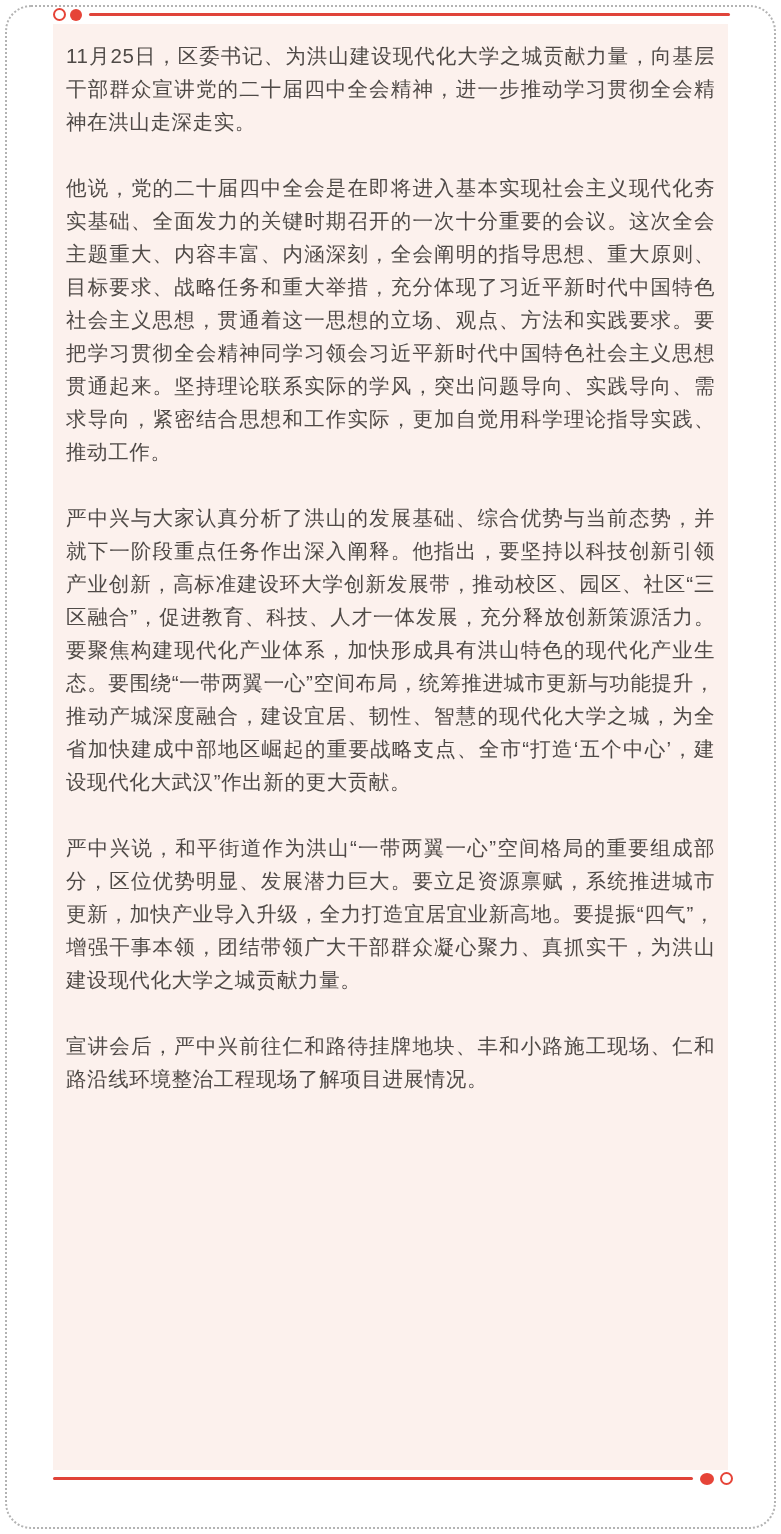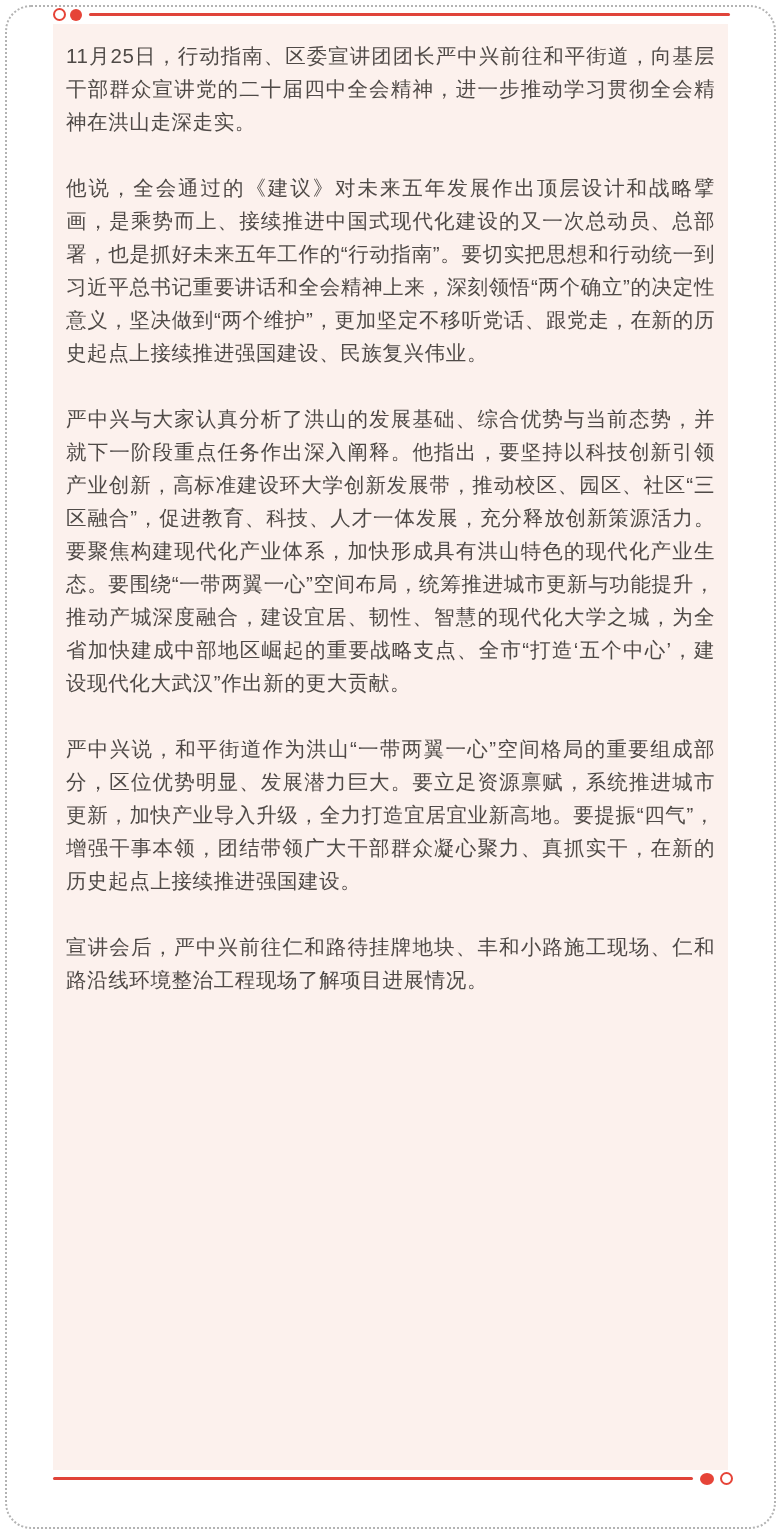--- a/index.html
+++ b/index.html
@@ -92,24 +92,24 @@
 
   <div class="page-border"></div>
 
   <div class="deco-top">
     <span class="circle-outline"></span>
     <span class="circle-filled"></span>
     <span class="deco-line"></span>
   </div>
 
   <div class="card">
-    <p>11月25日，行动指南、区委宣讲团团长严中兴前往和平街道，向基层干部群众宣讲党的二十届四中全会精神，进一步推动学习贯彻全会精神在洪山走深走实。</p>
-    <p>他说，全会通过的《建议》对未来五年发展作出顶层设计和战略擘画，是乘势而上、接续推进中国式现代化建设的又一次总动员、总部署，也是抓好未来五年工作的“行动指南”。要切实把思想和行动统一到习近平总书记重要讲话和全会精神上来，深刻领悟“两个确立”的决定性意义，坚决做到“两个维护”，更加坚定不移听党话、跟党走，在新的历史起点上接续推进强国建设、民族复兴伟业。</p>
+    <p>11月25日，区委书记、为洪山建设现代化大学之城贡献力量，向基层干部群众宣讲党的二十届四中全会精神，进一步推动学习贯彻全会精神在洪山走深走实。</p>
+    <p>他说，党的二十届四中全会是在即将进入基本实现社会主义现代化夯实基础、全面发力的关键时期召开的一次十分重要的会议。这次全会主题重大、内容丰富、内涵深刻，全会阐明的指导思想、重大原则、目标要求、战略任务和重大举措，充分体现了习近平新时代中国特色社会主义思想，贯通着这一思想的立场、观点、方法和实践要求。要把学习贯彻全会精神同学习领会习近平新时代中国特色社会主义思想贯通起来。坚持理论联系实际的学风，突出问题导向、实践导向、需求导向，紧密结合思想和工作实际，更加自觉用科学理论指导实践、推动工作。</p>
     <p>严中兴与大家认真分析了洪山的发展基础、综合优势与当前态势，并就下一阶段重点任务作出深入阐释。他指出，要坚持以科技创新引领产业创新，高标准建设环大学创新发展带，推动校区、园区、社区“三区融合”，促进教育、科技、人才一体发展，充分释放创新策源活力。要聚焦构建现代化产业体系，加快形成具有洪山特色的现代化产业生态。要围绕“一带两翼一心”空间布局，统筹推进城市更新与功能提升，推动产城深度融合，建设宜居、韧性、智慧的现代化大学之城，为全省加快建成中部地区崛起的重要战略支点、全市“打造‘五个中心’，建设现代化大武汉”作出新的更大贡献。</p>
-    <p>严中兴说，和平街道作为洪山“一带两翼一心”空间格局的重要组成部分，区位优势明显、发展潜力巨大。要立足资源禀赋，系统推进城市更新，加快产业导入升级，全力打造宜居宜业新高地。要提振“四气”，增强干事本领，团结带领广大干部群众凝心聚力、真抓实干，在新的历史起点上接续推进强国建设。</p>
+    <p>严中兴说，和平街道作为洪山“一带两翼一心”空间格局的重要组成部分，区位优势明显、发展潜力巨大。要立足资源禀赋，系统推进城市更新，加快产业导入升级，全力打造宜居宜业新高地。要提振“四气”，增强干事本领，团结带领广大干部群众凝心聚力、真抓实干，为洪山建设现代化大学之城贡献力量。</p>
     <p>宣讲会后，严中兴前往仁和路待挂牌地块、丰和小路施工现场、仁和路沿线环境整治工程现场了解项目进展情况。</p>
 
   </div>
 
   <div class="deco-bottom">
     <span class="deco-line"></span>
     <span class="circle-filled"></span>
     <span class="circle-outline"></span>
   </div>
 

